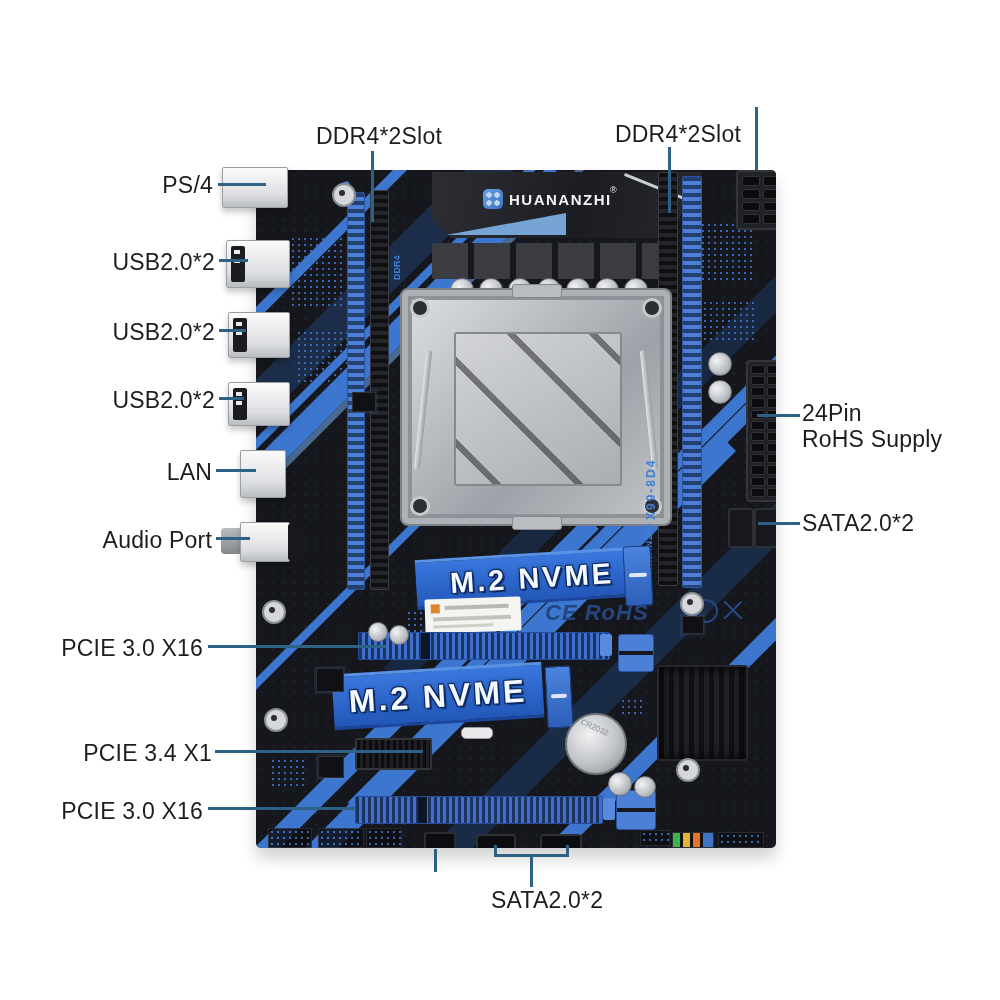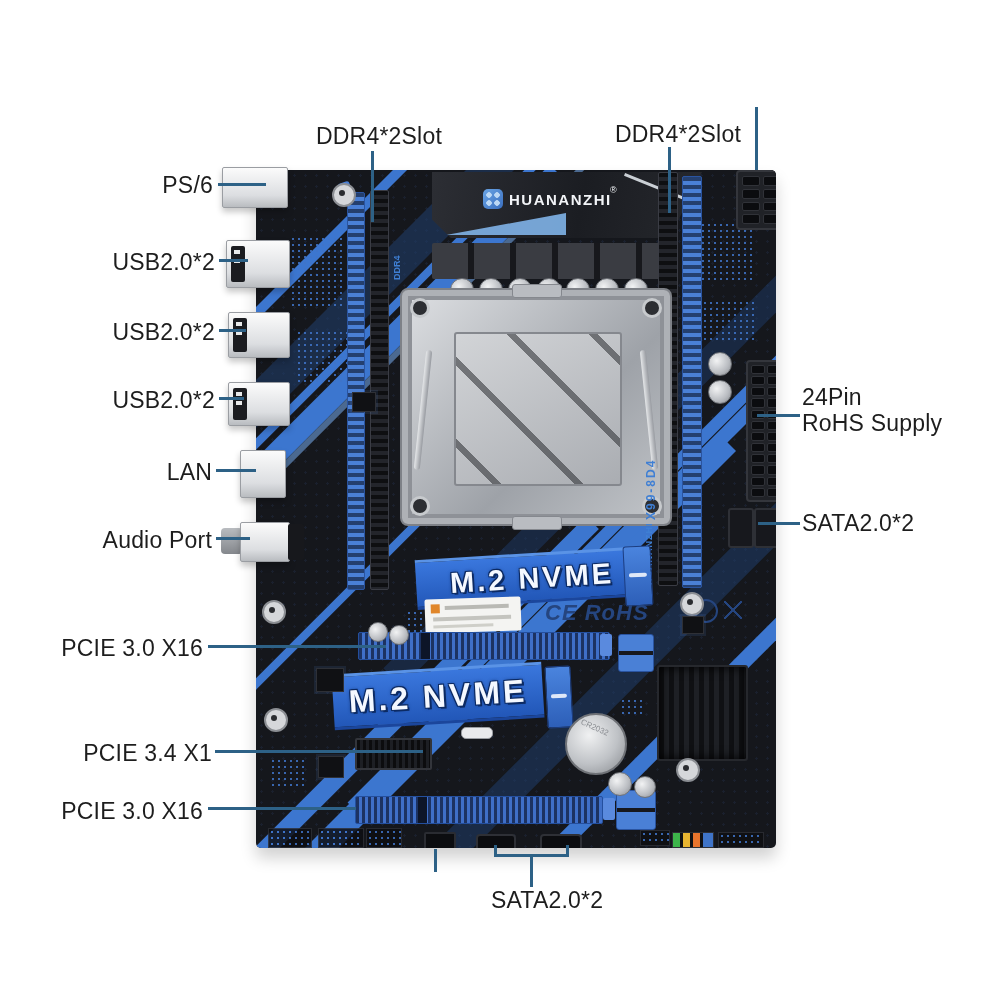--- a/index.html
+++ b/index.html
@@ -283,29 +283,29 @@
   <div class="cl h" style="left:757px;top:414px;width:43px;"></div>
   <div class="cl h" style="left:758px;top:522px;width:42px;"></div>
   <div class="cl v" style="left:434px;top:849px;height:23px;"></div>
   <div class="cl v" style="left:494px;top:845px;height:12px;"></div>
   <div class="cl v" style="left:566px;top:845px;height:12px;"></div>
   <div class="cl h" style="left:494px;top:854px;width:75px;"></div>
   <div class="cl v" style="left:530px;top:854px;height:33px;"></div>
 
   <div class="lbl" style="left:316px;top:123px;">DDR4*2Slot</div>
   <div class="lbl" style="left:615px;top:121px;">DDR4*2Slot</div>
-  <div class="lbl" style="right:787px;top:172px;">PS/6</div>
+  <div class="lbl" style="right:787px;top:172px;">PS/4</div>
   <div class="lbl" style="right:785px;top:249px;">USB2.0*2</div>
   <div class="lbl" style="right:785px;top:319px;">USB2.0*2</div>
   <div class="lbl" style="right:785px;top:387px;">USB2.0*2</div>
   <div class="lbl" style="right:788px;top:459px;">LAN</div>
   <div class="lbl" style="right:788px;top:527px;">Audio Port</div>
   <div class="lbl" style="right:797px;top:635px;">PCIE 3.0 X16</div>
   <div class="lbl" style="right:788px;top:740px;">PCIE 3.4 X1</div>
   <div class="lbl" style="right:797px;top:798px;">PCIE 3.0 X16</div>
-  <div class="lbl" style="left:802px;top:384px;line-height:26px;">
+  <div class="lbl" style="left:802px;top:400px;line-height:26px;">
     <div>24Pin</div>
     <div>RoHS Supply</div>
   </div>
   <div class="lbl" style="left:802px;top:510px;">SATA2.0*2</div>
   <div class="lbl" style="left:491px;top:887px;">SATA2.0*2</div>
 
 </div>
 
 </body></html>

